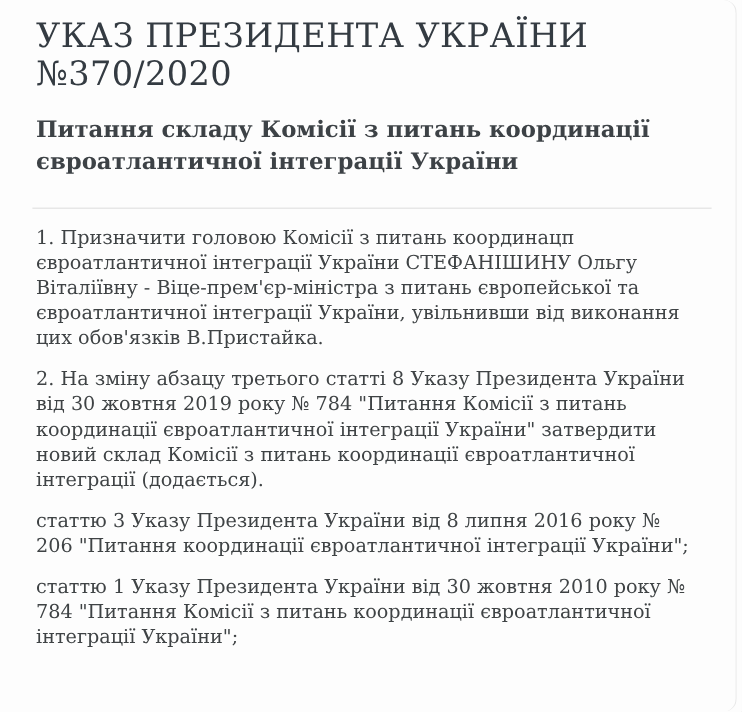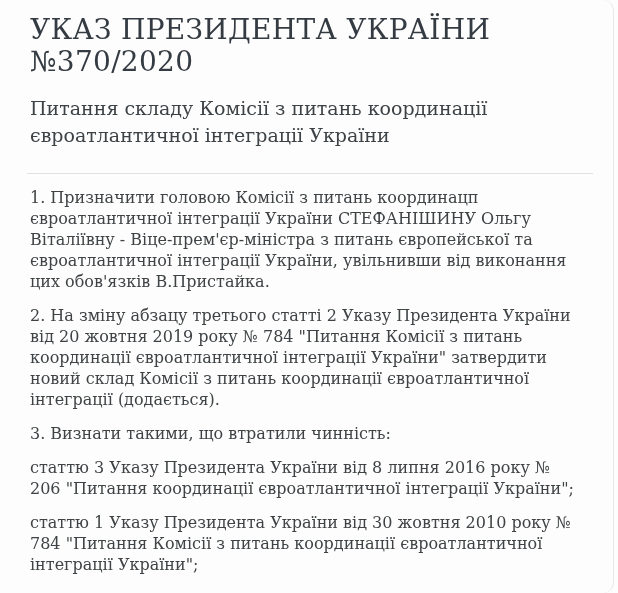--- a/index.html
+++ b/index.html
@@ -30,21 +30,21 @@
     font-weight: normal;
     letter-spacing: 0.3px;
     color: #343b42;
     line-height: 1.15;
   }
   .decree-subtitle {
     margin: 17px 0 0 0;
     max-width: 555px;
     font-size: 19px;
     line-height: 27px;
-    font-weight: normal;
+    font-weight: bold;
     color: #3d4246;
   }
   .divider {
     height: 0;
     border-bottom: 1px solid #e2e2e2;
     margin: 24px 0 0 -3px;
     width: 566px;
   }
   .decree-body {
     margin-top: 13px;
@@ -64,21 +64,20 @@
   <div class="content">
 
     <h1 class="decree-title">УКАЗ ПРЕЗИДЕНТА УКРАЇНИ №370/2020</h1>
 
     <h2 class="decree-subtitle">Питання складу Комісії з питань координації євроатлантичної інтеграції України</h2>
 
     <div class="divider"></div>
 
     <div class="decree-body">
       <p>1. Призначити головою Комісії з питань координацп євроатлантичної інтеграції України СТЕФАНІШИНУ Ольгу Віталіївну - Віце-прем'єр-міністра з питань європейської та євроатлантичної інтеграції України, увільнивши від виконання цих обов'язків В.Пристайка.</p>
-      <p>2. На зміну абзацу третього статті 2 Указу Президента України від 20 жовтня 2019 року № 784 "Питання Комісії з питань координації євроатлантичної інтеграції України" затвердити новий склад Комісії з питань координації євроатлантичної інтеграції (додається).</p>
-      <p>3. Визнати такими, що втратили чинність:</p>
+      <p>2. На зміну абзацу третього статті 8 Указу Президента України від 30 жовтня 2019 року № 784 "Питання Комісії з питань координації євроатлантичної інтеграції України" затвердити новий склад Комісії з питань координації євроатлантичної інтеграції (додається).</p>
       <p>статтю 3 Указу Президента України від 8 липня 2016 року № 206 "Питання координації євроатлантичної інтеграції України";</p>
       <p>статтю 1 Указу Президента України від 30 жовтня 2010 року № 784 "Питання Комісії з питань координації євроатлантичної інтеграції України";</p>
 
     </div>
 
   </div>
 </div>
 
 </body></html>

